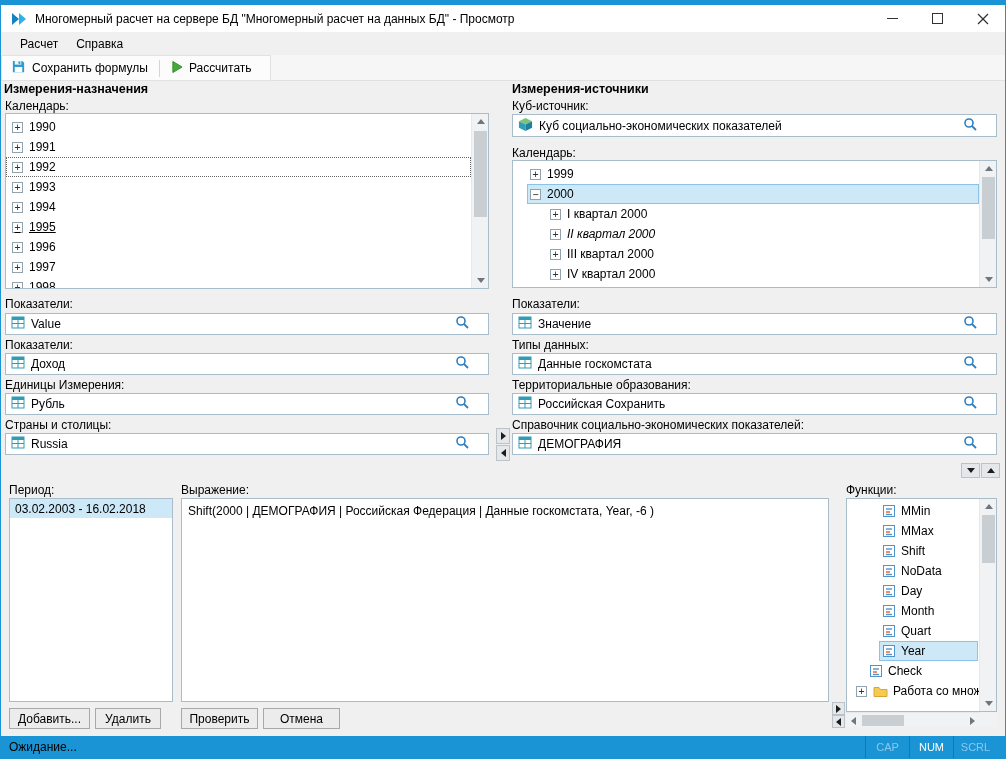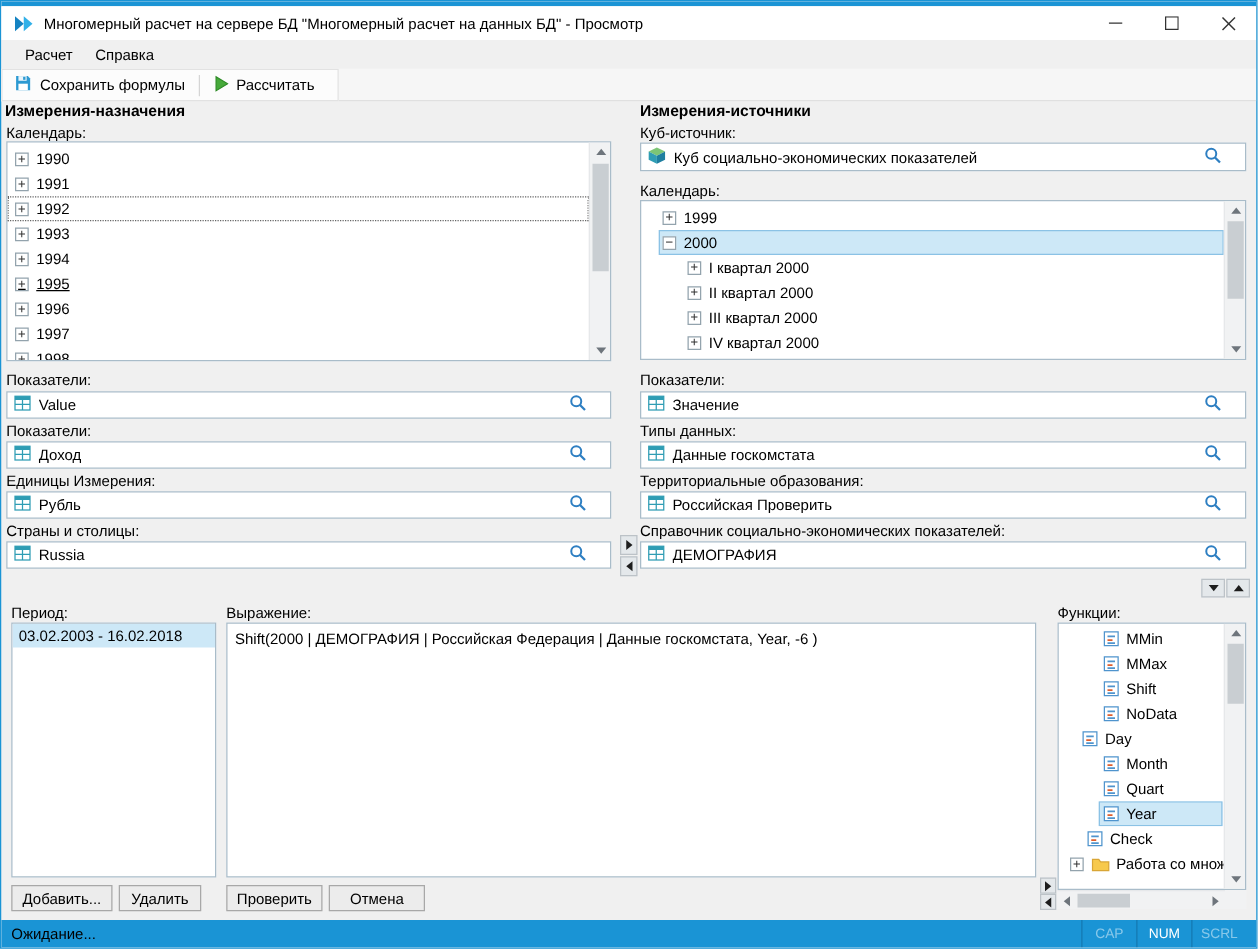--- a/index.html
+++ b/index.html
@@ -290,21 +290,21 @@
           <span>1999</span>
         </div>
       <div class="tree-row selected" style="width:466px;padding-left:17px;">
           <span class="expand minus"></span>
           <span>2000</span>
         </div>
       <div class="tree-row" style="width:466px;padding-left:37px;">
           <span class="expand plus"></span>
           <span>I квартал 2000</span>
         </div>
-      <div class="tree-row" style="width:474px;padding-left:37px;">
+      <div class="tree-row" style="width:474px;padding-left:37px;font-style:italic;">
           <span class="expand plus"></span>
           <span>II квартал 2000</span>
         </div>
       <div class="tree-row" style="width:466px;padding-left:37px;">
           <span class="expand plus"></span>
           <span>III квартал 2000</span>
         </div>
       <div class="tree-row" style="width:466px;padding-left:37px;">
           <span class="expand plus"></span>
           <span>IV квартал 2000</span>
@@ -358,21 +358,21 @@
   </div>
 
   <div class="lbl" style="left:511px;top:377px;">Территориальные образования:</div>
   <div class="combo" style="left:511px;top:392px;width:485px;">
     <span><svg width="14" height="13" viewBox="0 0 14 13">
           <rect x="1" y="1" width="12" height="11" fill="#fff" stroke="#2f9db4"></rect>
           <rect x="1" y="1" width="12" height="3" fill="#2f9db4"></rect>
           <line x1="1" y1="7.5" x2="13" y2="7.5" stroke="#2f9db4"></line>
           <line x1="7" y1="4" x2="7" y2="12" stroke="#2f9db4"></line>
         </svg></span>
-    <span class="ctext">Российская Проверить</span>
+    <span class="ctext">Российская Сохранить</span>
     <span class="icons">
         <span><svg width="15" height="15" viewBox="0 0 15 15">
             <circle cx="6" cy="6" r="4" fill="none" stroke="#2e7fc2" stroke-width="1.6"></circle>
             <line x1="9" y1="9" x2="13" y2="13" stroke="#2e7fc2" stroke-width="1.8"></line>
           </svg></span>
         <span class="dd"></span>
       </span>
   </div>
 
   <div class="lbl" style="left:511px;top:417px;">Справочник социально-экономических показателей:</div>
@@ -461,21 +461,21 @@
           <span style="margin-right:5px;display:inline-flex;">
             <svg width="14" height="14" viewBox="0 0 14 14">
               <rect x="1.5" y="1.5" width="11" height="11" fill="#fff" stroke="#4f94cd"></rect>
               <line x1="4" y1="5" x2="10" y2="5" stroke="#4f94cd" stroke-width="1.4"></line>
               <line x1="4" y1="8" x2="8" y2="8" stroke="#e05c2a" stroke-width="1.4"></line>
               <line x1="4" y1="10.5" x2="10" y2="10.5" stroke="#4f94cd" stroke-width="1.4"></line>
             </svg>
           </span>
           <span>NoData</span>
         </div>
-      <div class="fn-row" style="width:108px;padding-left:18px;">
+      <div class="fn-row" style="width:108px;padding-left:35px;">
           <span style="margin-right:5px;display:inline-flex;">
             <svg width="14" height="14" viewBox="0 0 14 14">
               <rect x="1.5" y="1.5" width="11" height="11" fill="#fff" stroke="#4f94cd"></rect>
               <line x1="4" y1="5" x2="10" y2="5" stroke="#4f94cd" stroke-width="1.4"></line>
               <line x1="4" y1="8" x2="8" y2="8" stroke="#e05c2a" stroke-width="1.4"></line>
               <line x1="4" y1="10.5" x2="10" y2="10.5" stroke="#4f94cd" stroke-width="1.4"></line>
             </svg>
           </span>
           <span>Day</span>
         </div>

